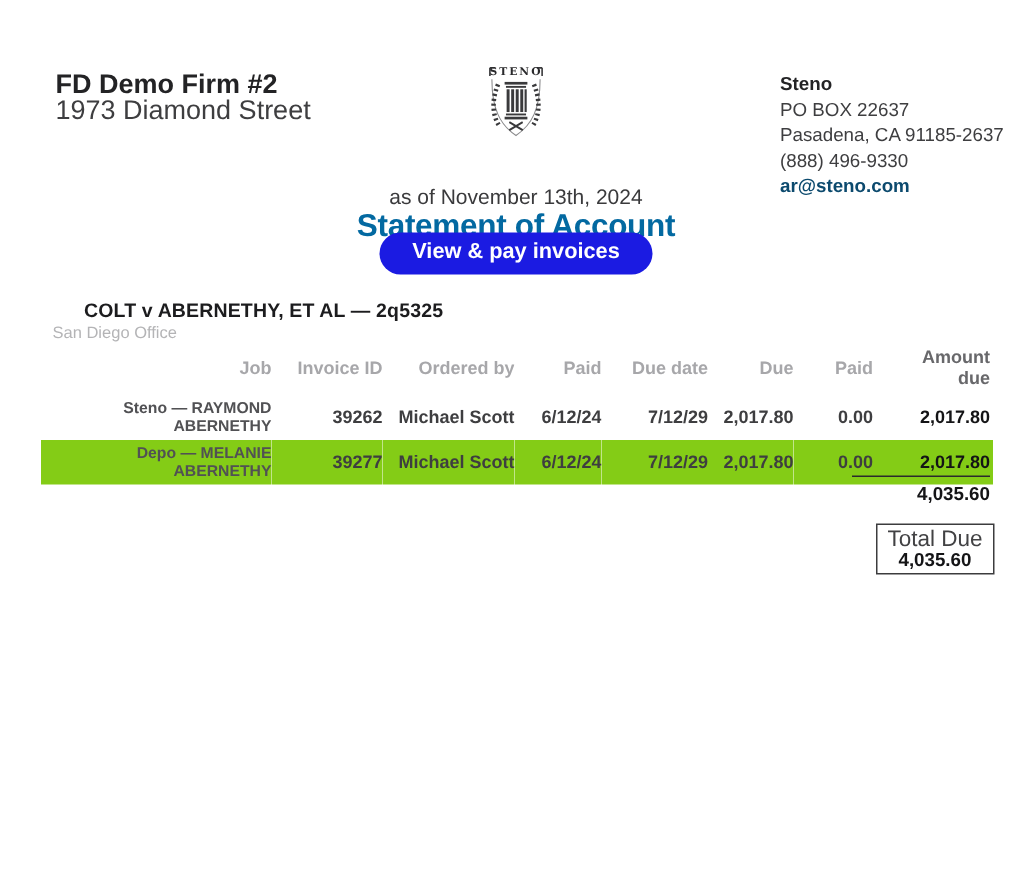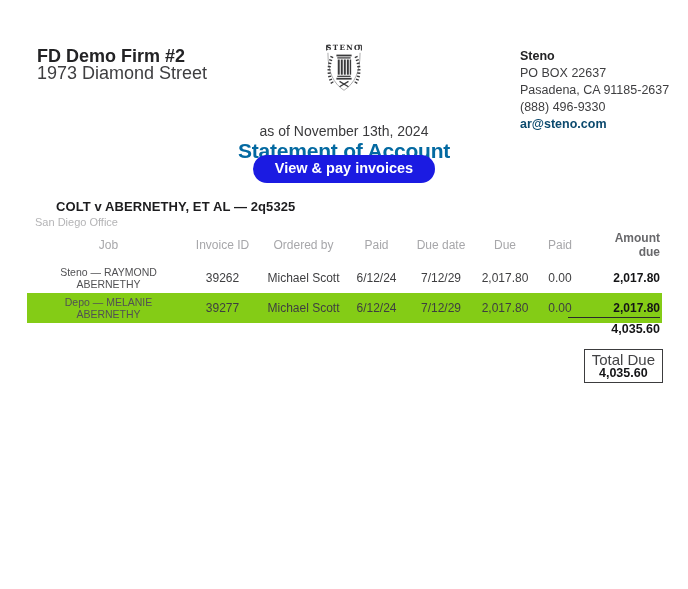--- a/index.html
+++ b/index.html
@@ -75,22 +75,22 @@
     font-size: 11px; color: #b4b4b6;
   }
 
   
   .table-wrap { position: absolute; left: 27px; top: 231px; width: 635px; }
   table.inv {
     width: 635px; border-collapse: collapse; table-layout: fixed;
   }
   table.inv th, table.inv td {
     padding: 0 0 0 9px;
-    text-align: center; vertical-align: middle;
-    font-weight: normal;
+    text-align: right; vertical-align: middle;
+    font-weight: bold;
     overflow: hidden;
   }
   table.inv thead th {
     font-size: 12px; color: #a7a7aa; height: 21px;
     padding-bottom: 4px;
   }
   table.inv thead th.col-amount {
     font-weight: bold; color: #68686b;
     text-align: right; padding-right: 2px;
   }

